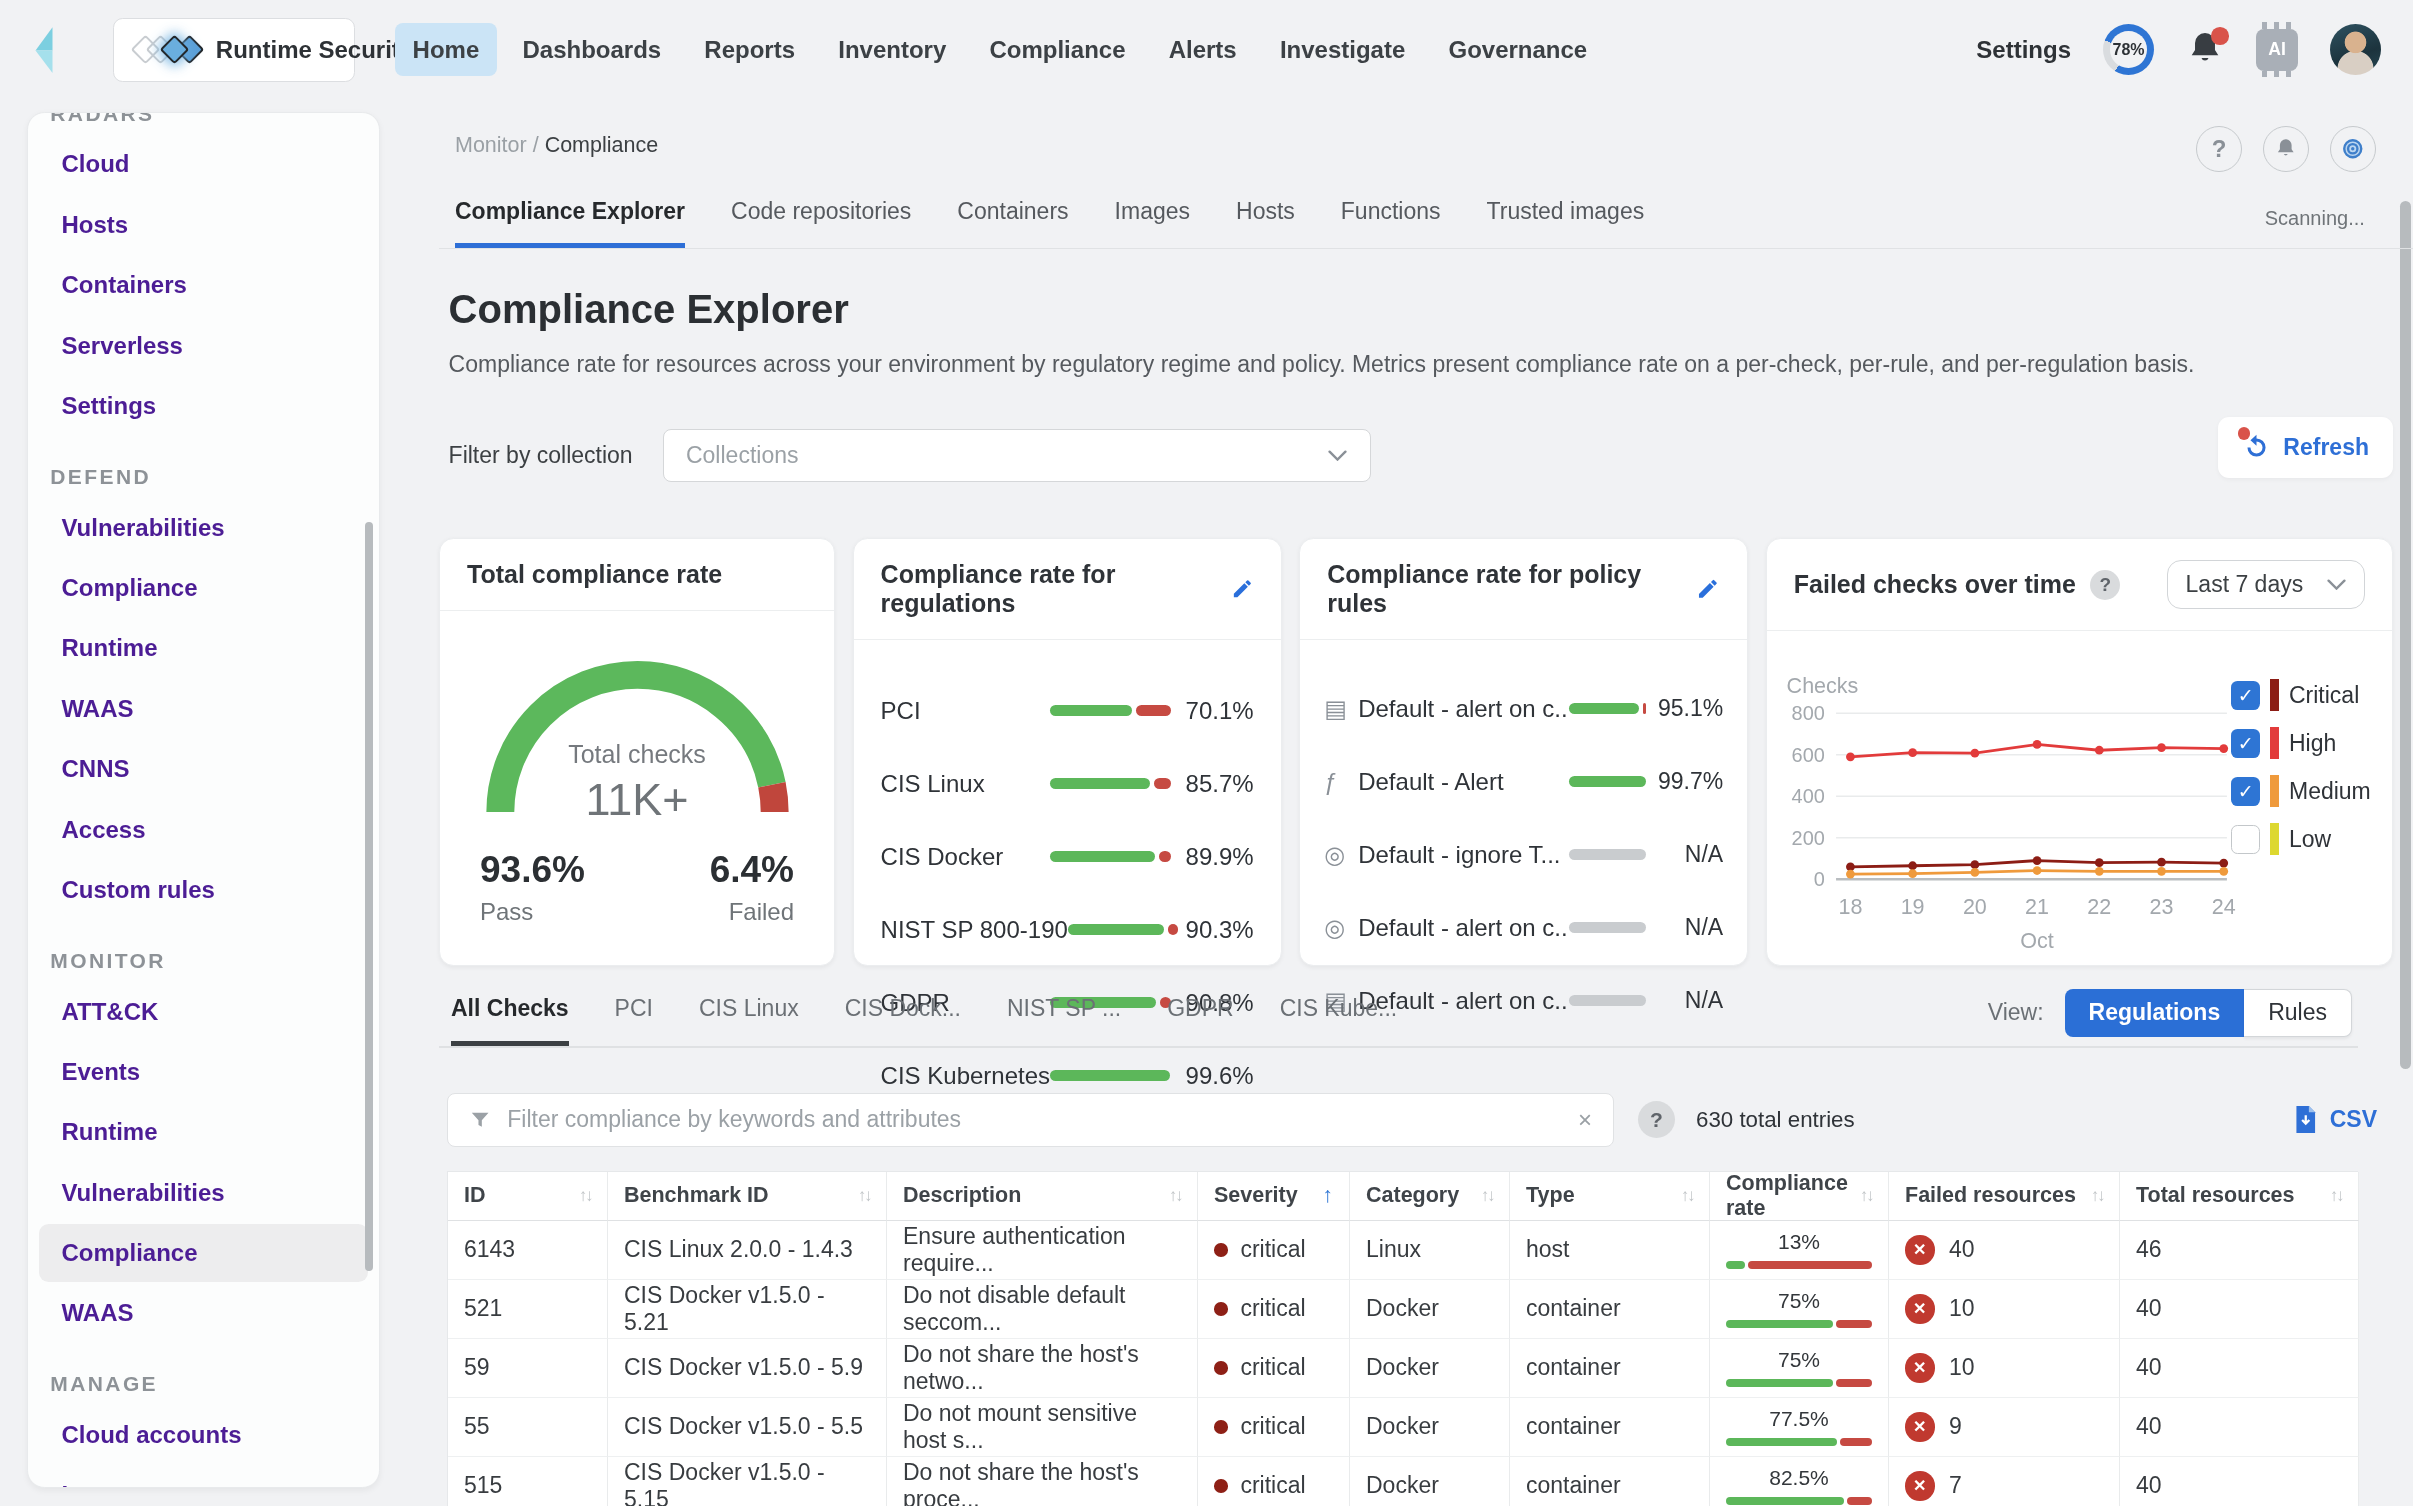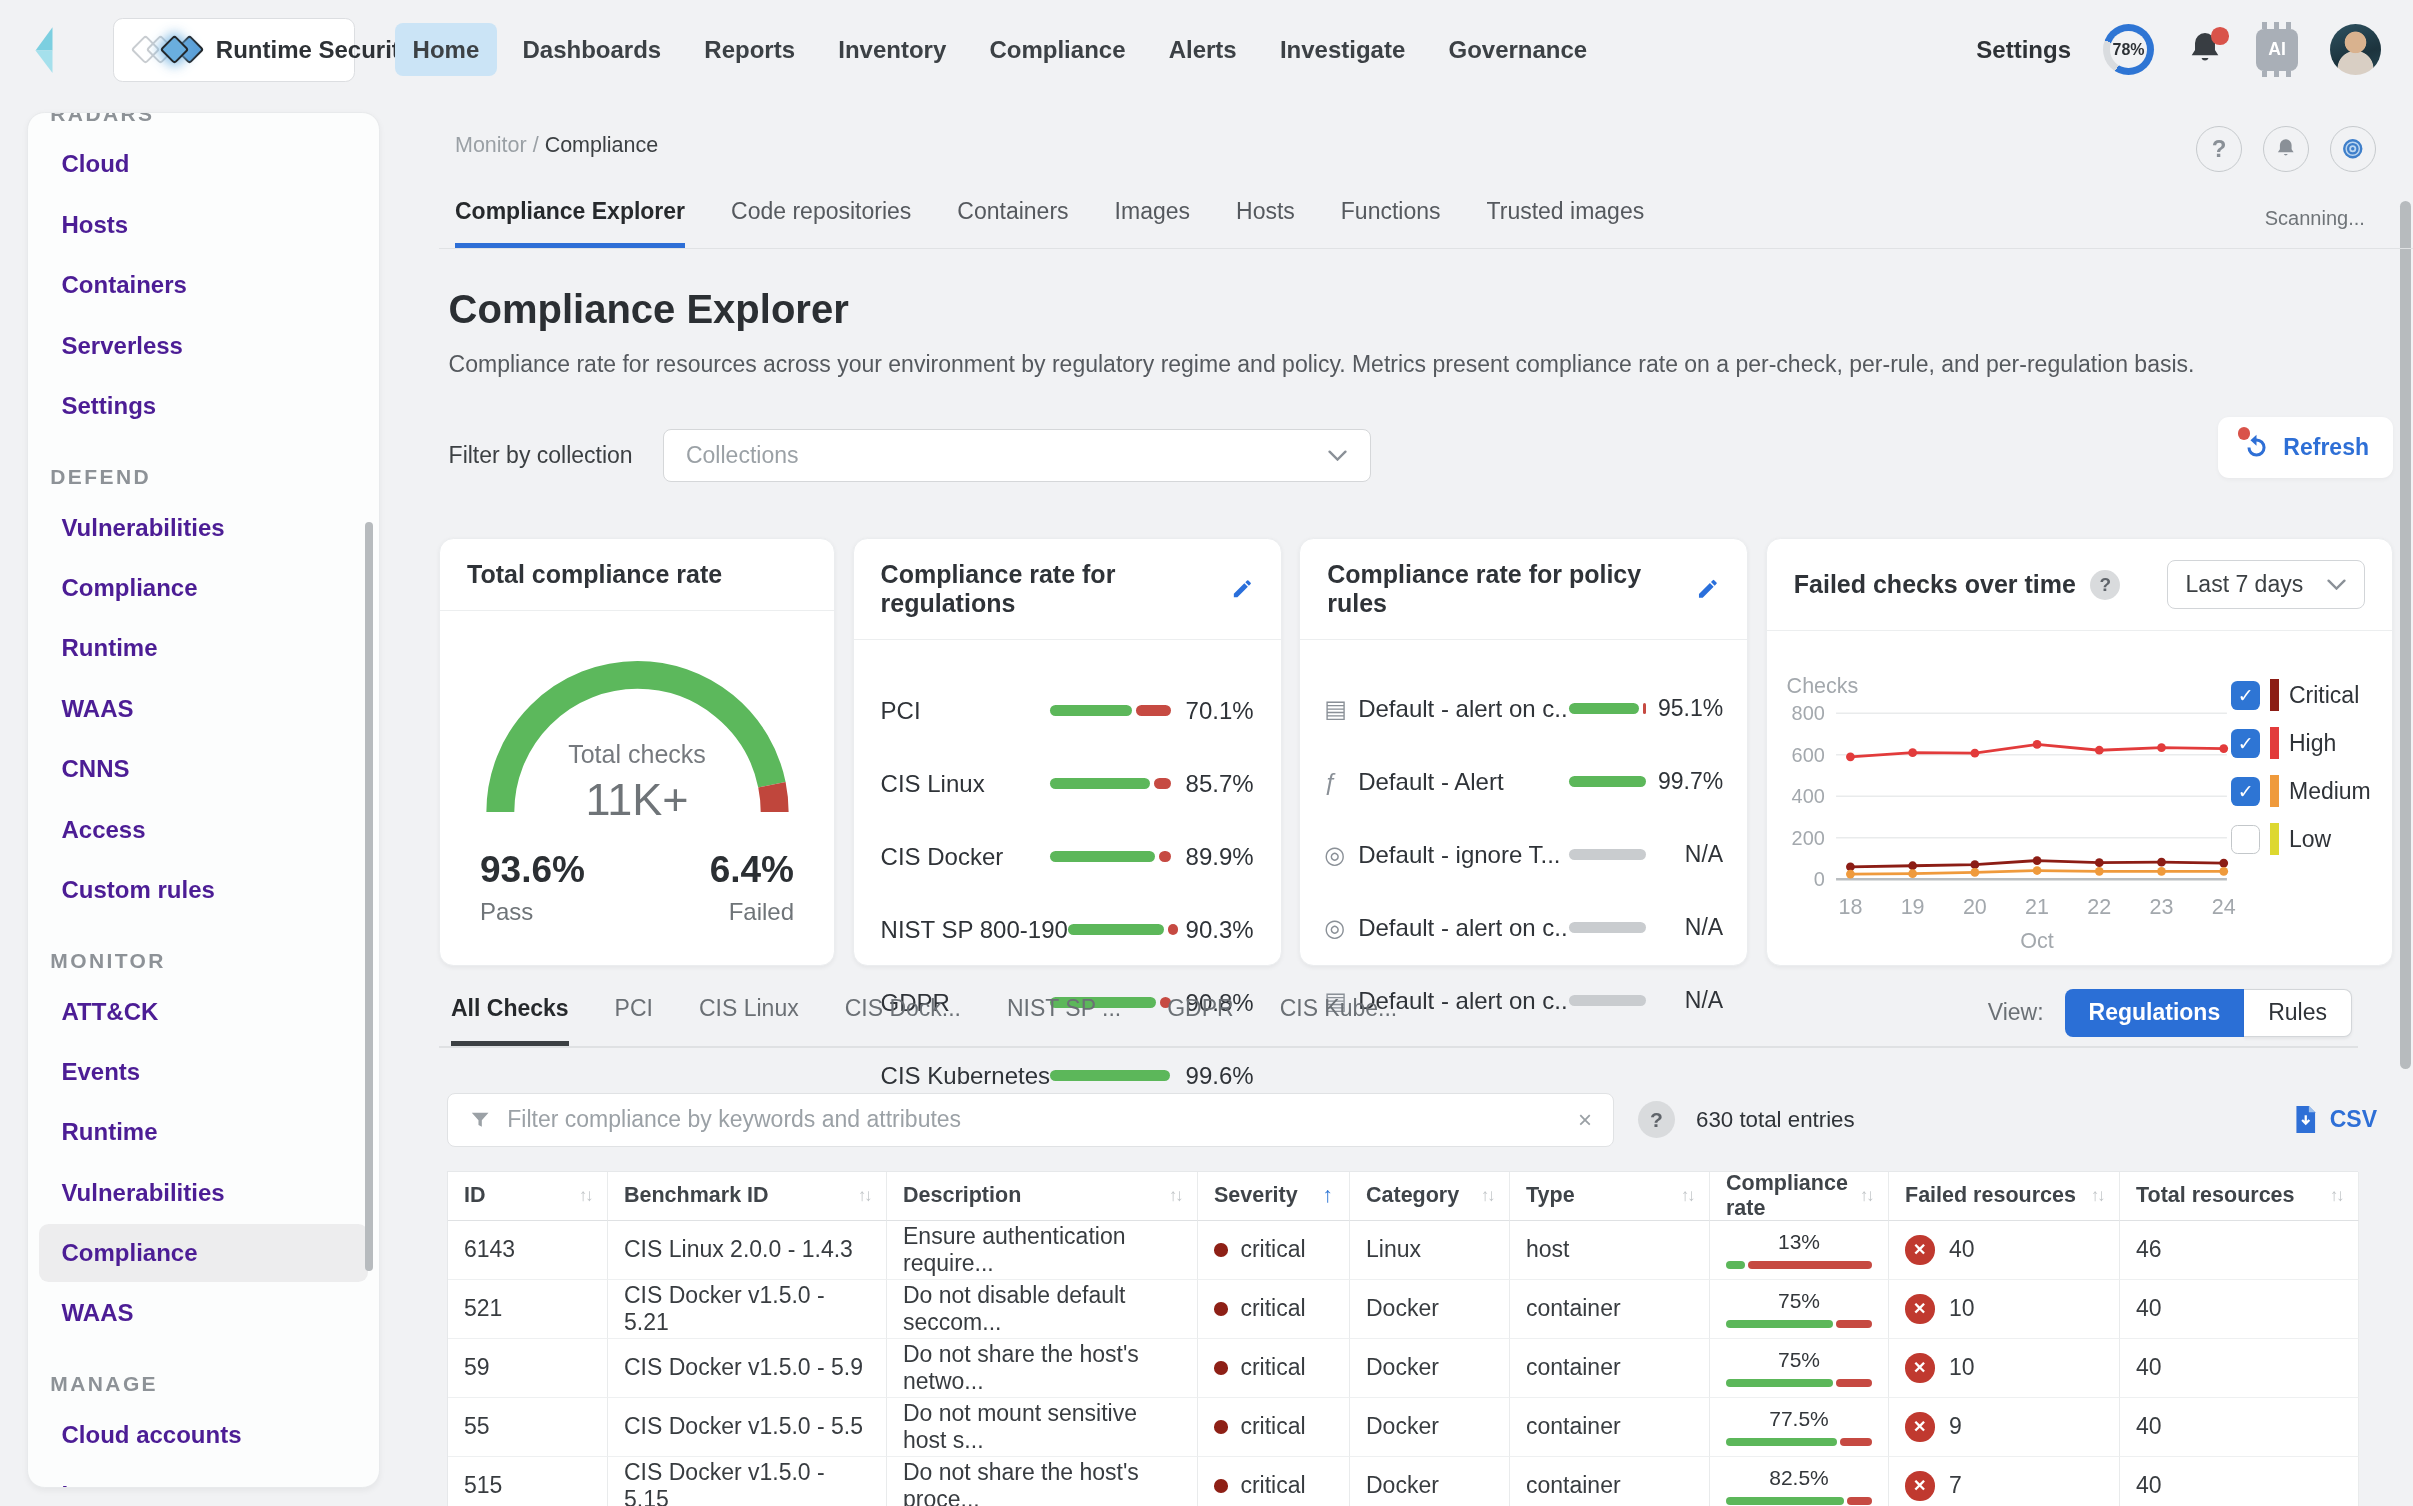--- a/index.html
+++ b/index.html
@@ -101,21 +101,21 @@
 
   .card-pols { width:449px; }
   .pol-body { padding:32px 24px 0; }
   .pol-row { display:flex; align-items:center; height:73px; }
   .pol-ic { width:34px; font-size:24px; color:#8a9097; }
   .pol-name { flex:1; font-size:24px; color:#2f3338; white-space:nowrap; overflow:hidden; }
   .pol-bar { width:77px; }
   .pol-val { width:77px; text-align:right; font-size:23px; color:#2f3338; }
 
   .card-chart { width:627px; }
-  .range-select { margin-left:auto; border:1.6px solid #d2d5d8; border-radius:8px; height:49px; padding:0 17.6px; display:flex; align-items:center; gap:24px; font-size:23px; font-weight:400; color:#3c4043; cursor:pointer; background:#fff;justify-content:space-between; }
+  .range-select { margin-left:auto; border:1.6px solid #d2d5d8; border-radius:14px; height:49px; padding:0 17.6px; display:flex; align-items:center; gap:24px; font-size:23px; font-weight:400; color:#3c4043; cursor:pointer; background:#fff;justify-content:space-between; }
   #fc-svg { position:absolute; left:12.8px; top:77px; }
   .legend { position:absolute; right:21px; top:140px; }
   .lg-row { display:flex; align-items:center; gap:9.6px; margin-bottom:16px; cursor:pointer; }
   .lg-check { width:29px; height:29px; border-radius:6.4px; display:flex; align-items:center; justify-content:center; color:#fff; font-size:19px; }
   .lg-check.on { background:#2e75d4; }
   .lg-check.off { background:#fff; border:1.6px solid #c3c7ca; }
   .lg-swatch { width:9.6px; height:32px; }
   .lg-label { font-size:23px; color:#2f3338; }
 
   

